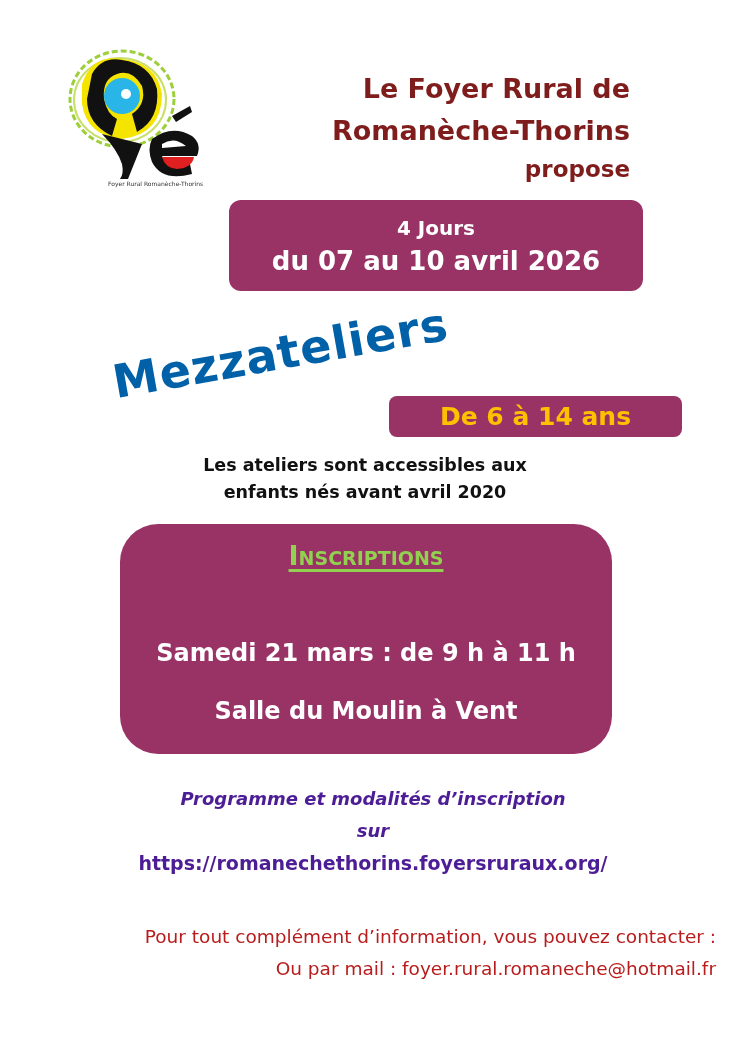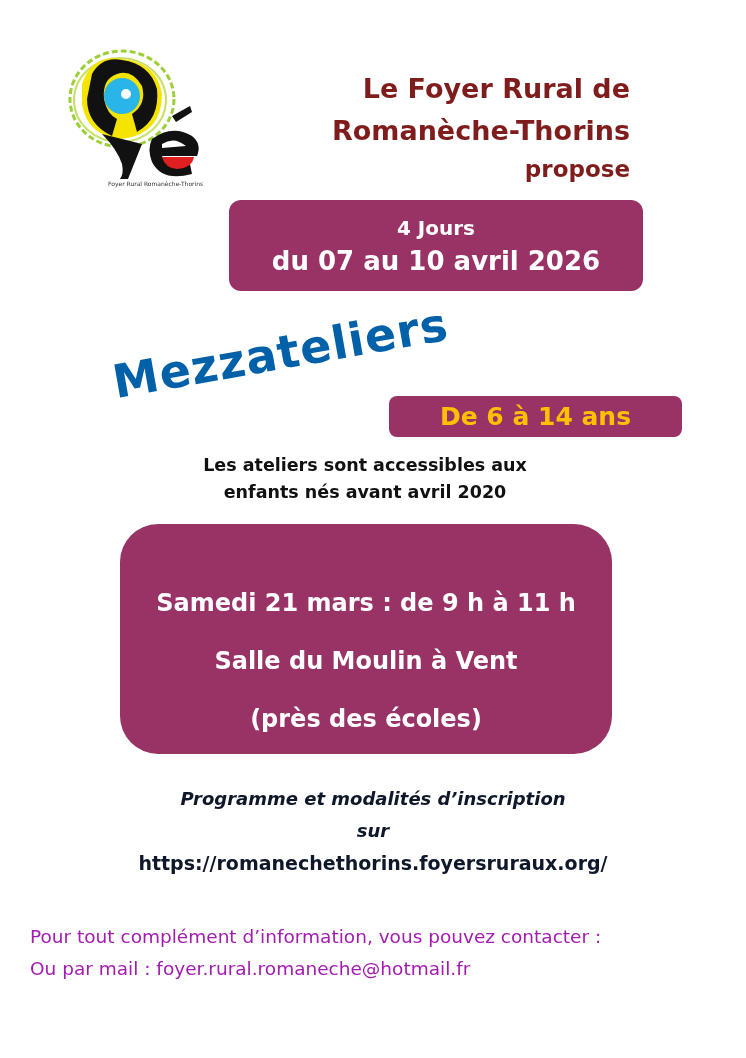--- a/index.html
+++ b/index.html
@@ -18,24 +18,24 @@
   .dates .d2 { font-size: 26px; line-height: 40px; }
   .mezza { left: 118px; top: 355px; font-family: "DejaVu Sans", sans-serif; font-weight: bold; font-size: 46px;
            color: #0060a8; transform: rotate(-10deg); transform-origin: left bottom; letter-spacing: 1px; }
   .age { left: 389px; top: 396px; width: 293px; height: 41px; border-radius: 8px; color: #ffc000; font-size: 25px; line-height: 41px; }
   .access { left: 130px; top: 452px; width: 470px; text-align: center; font-weight: bold; font-size: 17.5px; line-height: 27px; color: #111; }
   .insc { left: 120px; top: 524px; width: 492px; height: 230px; border-radius: 38px; }
   .insc .ih { color: #92d050; text-decoration: underline; text-decoration-thickness: 3px; text-underline-offset: 4px;
               font-size: 27px; margin-top: 14px; line-height: 36px; font-variant: small-caps; }
   .insc .il { font-size: 24px; line-height: 38px; margin-top: 20px; }
   .insc .gap { height: 40px; }
-  .prog { left: 100px; top: 783px; width: 546px; text-align: center; color: #0f172a; font-weight: bold; font-size: 18px; line-height: 32px; }
+  .prog { left: 100px; top: 783px; width: 546px; text-align: center; color: #4c1d95; font-weight: bold; font-size: 18px; line-height: 32px; }
   .prog .it { font-style: italic; }
   .prog .url { font-size: 19px; }
-  .contact { left: 30px; top: 921px; width: 686px; text-align: left; color: #a21caf; font-size: 18.5px; line-height: 32px; }
+  .contact { left: 30px; top: 921px; width: 686px; text-align: right; color: #b91c1c; font-size: 18.5px; line-height: 32px; }
 </style>
 </head>
 <body>
 
 <div class="abs logo">
   <svg width="160" height="140" viewBox="0 0 160 140">
     <ellipse cx="60" cy="55" rx="52" ry="48" fill="none" stroke="#9ccf3a" stroke-width="3" stroke-dasharray="6 3"></ellipse>
     <ellipse cx="58" cy="56" rx="46" ry="42" fill="none" stroke="#c8e06a" stroke-width="2"></ellipse>
     <path d="M20 40 Q30 10 60 15 Q95 18 100 50 Q100 90 60 95 Q25 92 20 60 Z" fill="#f5e400"></path>
     <path d="M30 30 Q40 12 60 16 Q88 20 95 45 Q98 75 75 88 L70 70 Q85 60 80 42 Q70 25 55 30 Q40 35 42 55 Q45 70 55 75 L50 92 Q25 80 25 55 Z" fill="#111"></path>
@@ -64,20 +64,21 @@
 <div class="abs mezza">Mezzateliers</div>
 
 <div class="abs box age">De 6 à 14 ans</div>
 
 <div class="abs access">
   <div>Les ateliers sont accessibles aux</div>
   <div>enfants nés avant avril 2020</div>
 </div>
 
 <div class="abs box insc">
+  <div class="ih">Inscriptions</div>
   <div class="gap"></div>
   <div class="il">Samedi 21 mars : de 9 h à 11 h</div>
   <div class="il">Salle du Moulin à Vent</div>
   <div class="il">(près des écoles)</div>
 </div>
 
 <div class="abs prog">
   <div class="it">Programme et modalités d’inscription</div>
   <div class="it">sur</div>
   <div class="url">https://romanechethorins.foyersruraux.org/</div>

